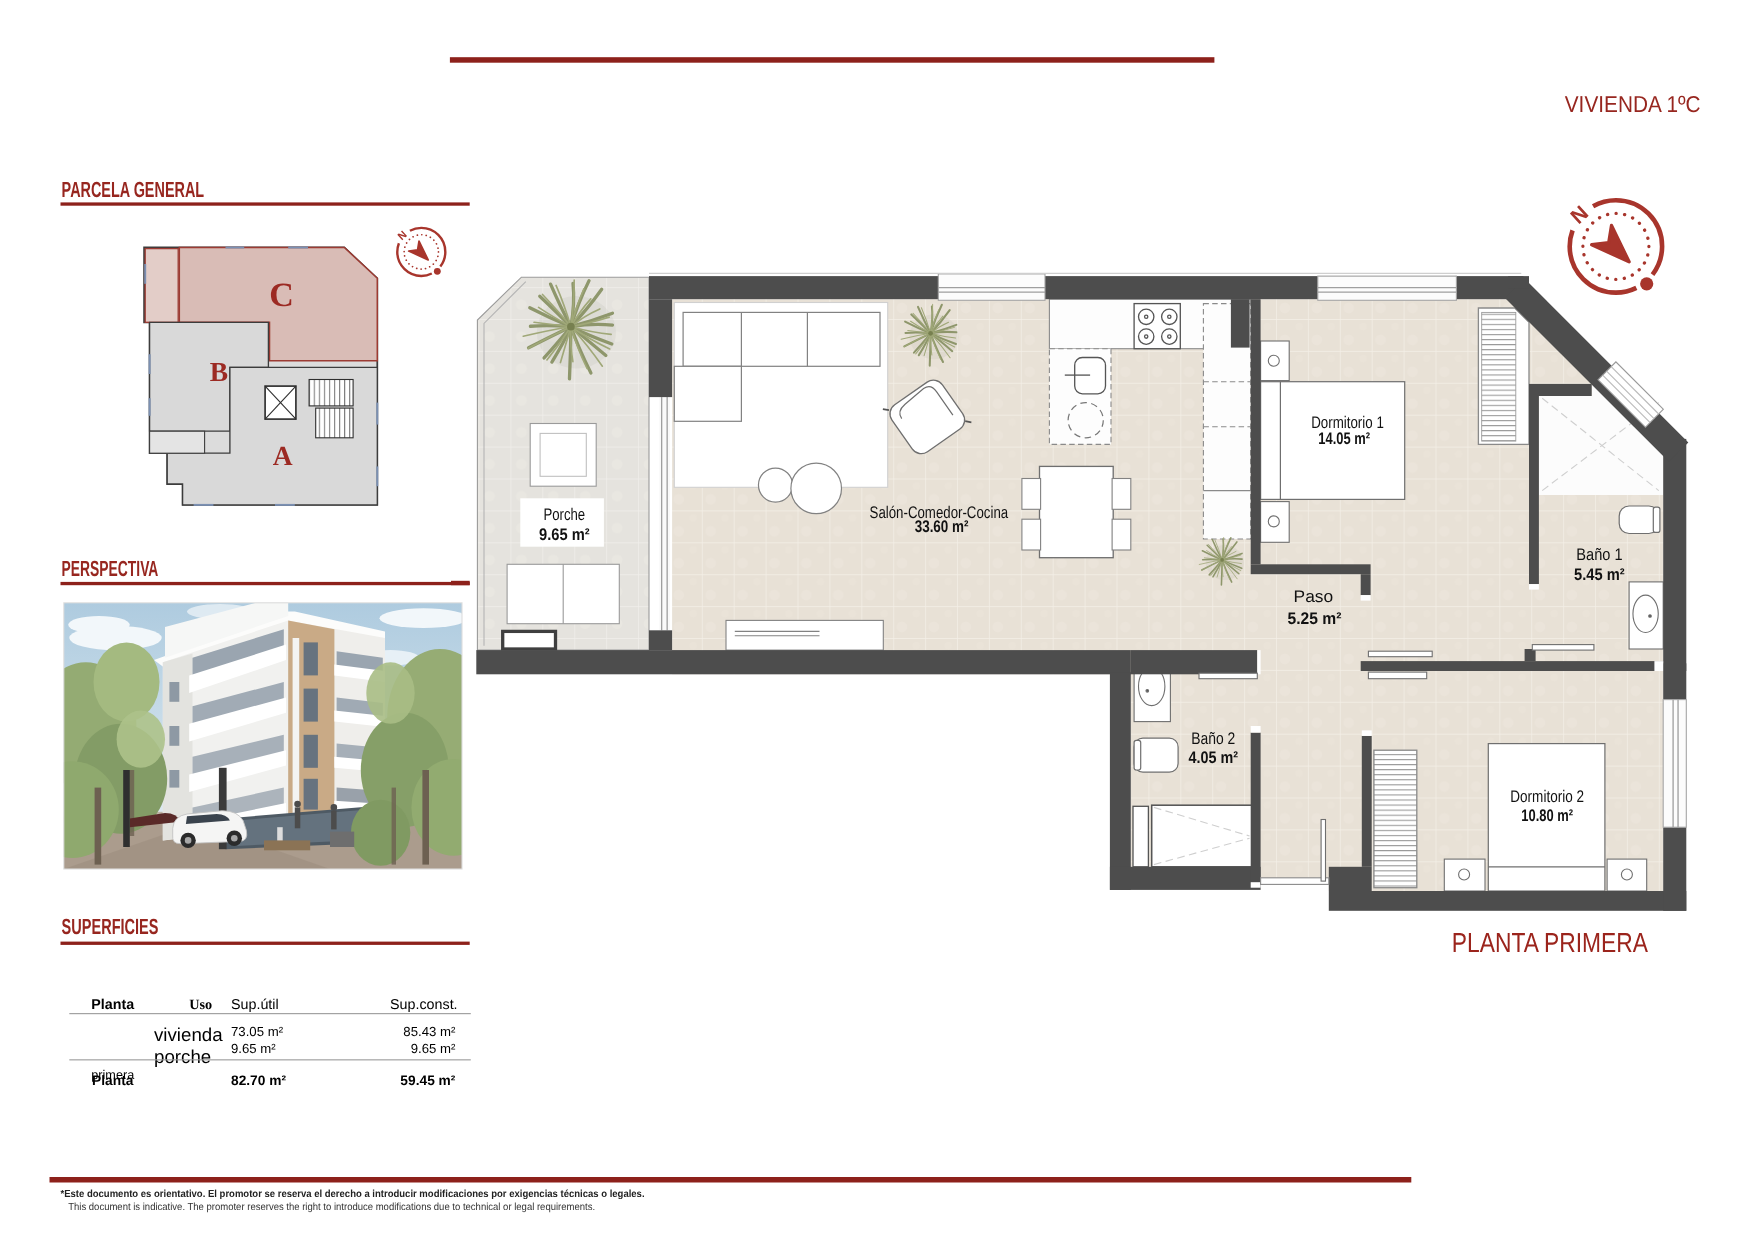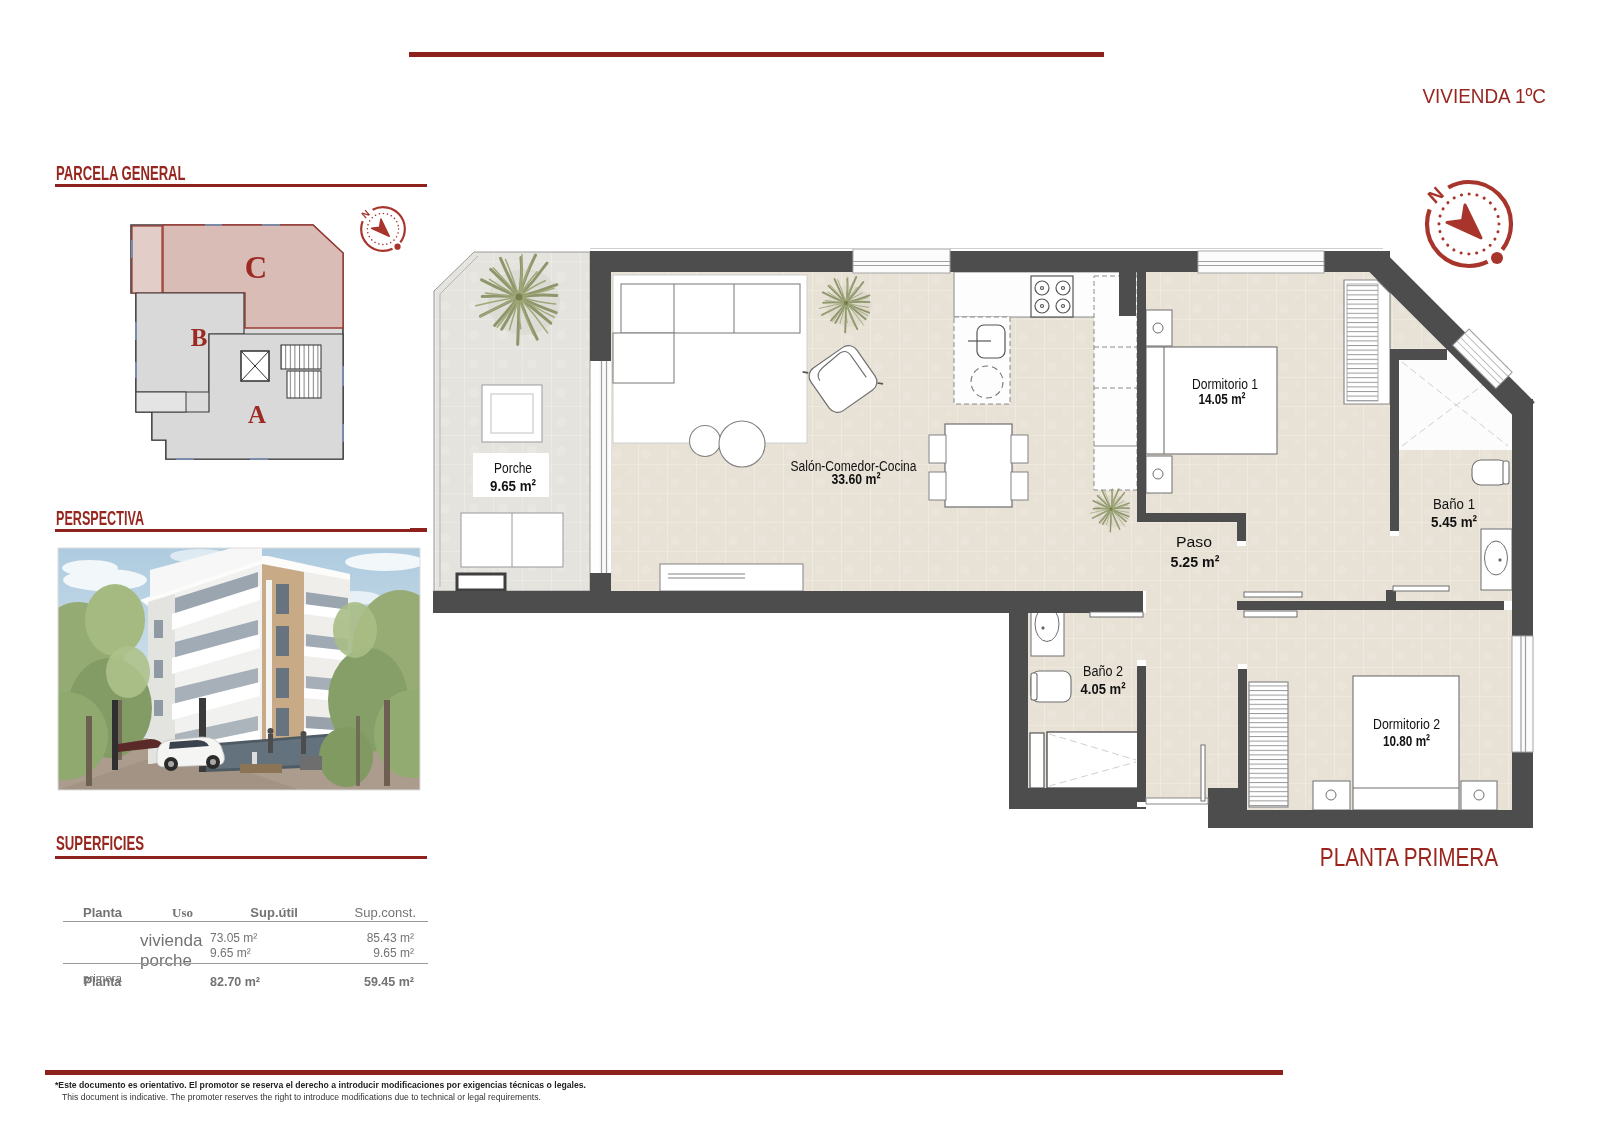--- a/index.html
+++ b/index.html
@@ -22,24 +22,24 @@
 <div class="abs rule" style="left:55px;top:184px;width:372px;"></div>
 
 <div class="abs hd" style="left:56px;top:507px;transform:scaleX(.63);">PERSPECTIVA</div>
 
 <div class="abs rule" style="left:55px;top:529px;width:372px;"></div>
 
 <div class="abs hd" style="left:56px;top:832px;transform:scaleX(.66);">SUPERFICIES</div>
 
 <div class="abs rule" style="left:55px;top:856px;width:372px;"></div>
 
-<div class="abs" style="left:0;top:0;width:460px;height:1010px;color:#737373;">
+<div class="abs" style="left:0;top:0;width:460px;height:1010px;color:#000000;">
   <div class="abs" style="left:60px;top:905px;width:85px;text-align:center;font-size:13px;font-weight:700;">Planta</div>
   <div class="abs" style="left:140px;top:905px;width:85px;text-align:center;font-size:13px;font-weight:700;font-family:Liberation Serif, serif;">Uso</div>
-  <div class="abs" style="left:210px;top:905px;width:88px;text-align:right;font-size:13px;font-weight:700;">Sup.útil</div>
+  <div class="abs" style="left:210px;top:905px;width:88px;text-align:left;font-size:13px;font-weight:400;">Sup.útil</div>
   <div class="abs" style="left:320px;top:905px;width:96px;text-align:right;font-size:13px;font-weight:400;">Sup.const.</div>
   <div class="abs" style="left:63px;top:921px;width:365px;height:1px;background:#9a9a9a;"></div>
   <div class="abs" style="left:60px;top:931px;width:85px;text-align:center;font-size:11.5px;margin-top:41px;">primera</div>
   <div class="abs" style="left:140px;top:931px;width:85px;text-align:left;font-size:17px;">vivienda<br>porche</div>
   <div class="abs" style="left:210px;top:931px;width:85px;text-align:left;font-size:12px;line-height:14.8px;">73.05 m²<br>9.65 m²</div>
   <div class="abs" style="left:320px;top:931px;width:94px;text-align:right;font-size:12px;line-height:14.8px;">85.43 m²<br>9.65 m²</div>
   <div class="abs" style="left:63px;top:963px;width:365px;height:1px;background:#9a9a9a;"></div>
   <div class="abs" style="left:60px;top:975px;width:85px;text-align:center;font-size:12.5px;font-weight:700;">Planta</div>
   <div class="abs" style="left:210px;top:975px;width:85px;text-align:left;font-size:12.5px;font-weight:700;">82.70 m²</div>
   <div class="abs" style="left:320px;top:975px;width:94px;text-align:right;font-size:12.5px;font-weight:700;">59.45 m²</div>

